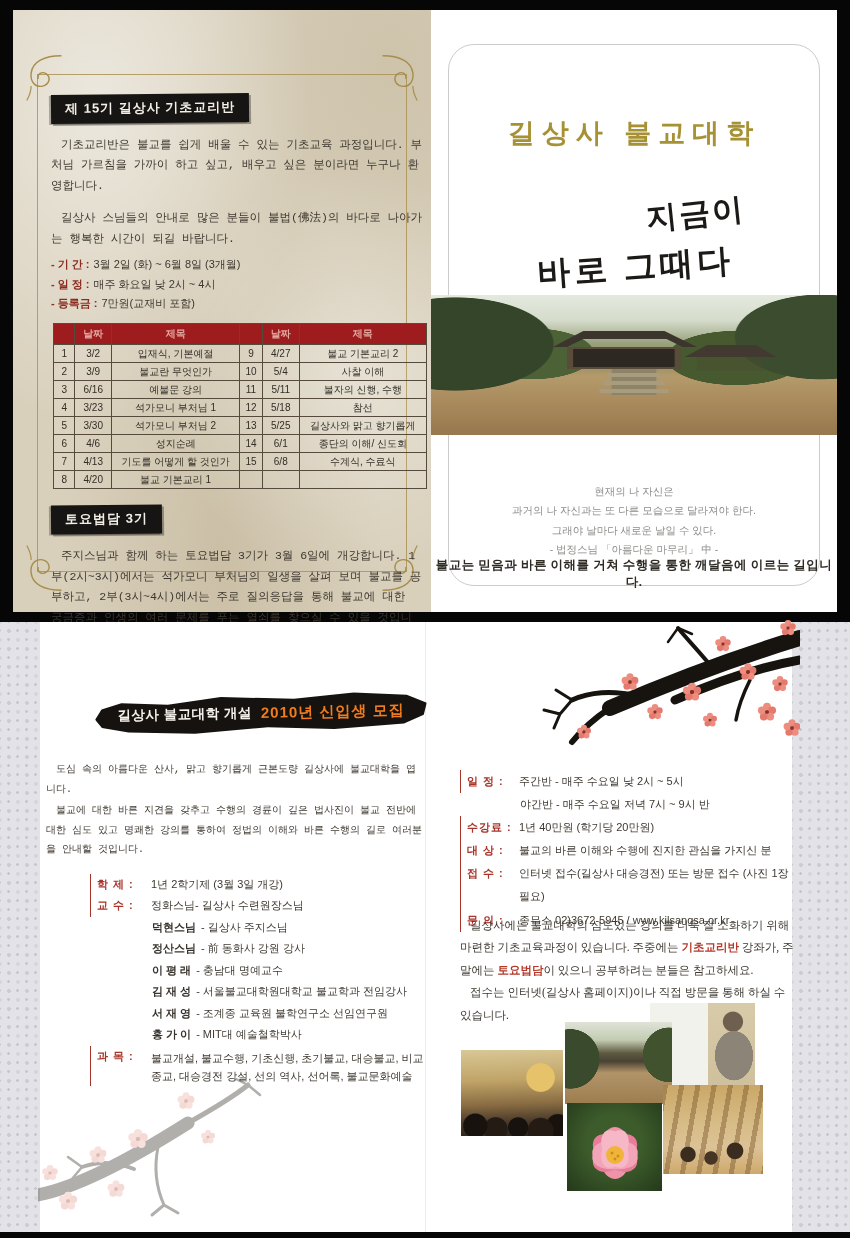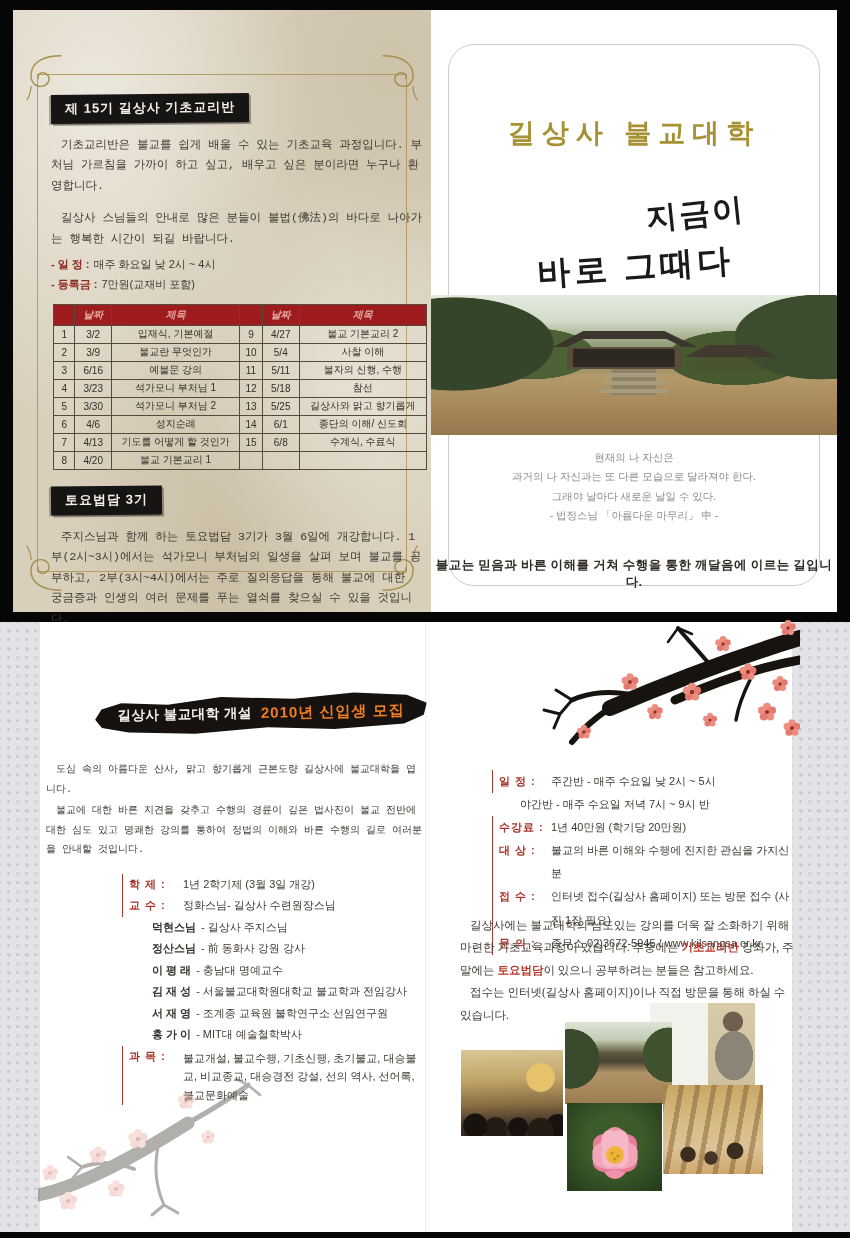--- a/index.html
+++ b/index.html
@@ -35,21 +35,21 @@
   .para.first{margin-top:12px;}
   .details{margin-top:6px;}
   .detail-line{font-size:11px;line-height:1.75;color:#3d372f;}
   .detail-line .dlabel{color:#8c2b20;font-weight:bold;margin-right:4px;}
   .note-line{font-size:10.5px;line-height:1.6;color:#3d372f;width:372px;padding-left:8px;
     text-indent:-8px;margin-top:2px;}
 
   table.sched{border-collapse:collapse;margin:10px 0 0 2px;width:374px;
     font-size:10px;color:#332d26;}
   table.sched th{background:#9e1b1e;color:#e2a79e;font-weight:bold;font-size:10px;
-    padding:3px 0;border:1px solid #564a3c;font-style:italic;}
+    padding:3px 0;border:1px solid #564a3c;}
   table.sched td{border:1px solid #564a3c;text-align:center;padding:1.5px 2px;
     background:rgba(255,255,255,.06);white-space:nowrap;}
   table.sched td.num{width:20px;}
   table.sched td.date{width:36px;}
   table.sched td.title{width:128px;}
 
   .badge2-wrap{margin-top:16px;}
   .contact-line{margin-top:14px;text-align:center;font-size:11.5px;font-weight:bold;color:#33302b;width:372px;}
   .contact-line .clabel{color:#a32420;margin-right:6px;letter-spacing:2px;}
 
@@ -64,21 +64,21 @@
   .callig .l1{position:absolute;left:53%;top:18px;font-size:31px;transform:rotate(-6deg);letter-spacing:2px;}
   .callig .l2{position:absolute;left:26%;top:70px;font-size:33px;transform:rotate(-4deg);letter-spacing:4px;}
   .photo-main{position:absolute;top:285px;left:0;right:0;height:140px;z-index:3;
     background-image:
       radial-gradient(ellipse 40% 55% at 6% 35%,#35452a 0 60%,transparent 61%),
       radial-gradient(ellipse 35% 50% at 96% 30%,#3b4d2e 0 60%,transparent 61%),
       radial-gradient(ellipse 25% 30% at 25% 42%,#4c6136 0 60%,transparent 61%),
       radial-gradient(ellipse 28% 32% at 75% 45%,#46592f 0 60%,transparent 61%),
       linear-gradient(180deg,#e4e9df 0%,#d5dccb 18%,#9aa37f 34%,#8a8a60 46%,#b49a6b 58%,#a8895c 78%,#97784e 100%);}
   .photo-main svg{width:100%;height:100%;}
-  .quote{position:absolute;top:438px;width:100%;text-align:center;z-index:2;
+  .quote{position:absolute;top:472px;width:100%;text-align:center;z-index:2;
     color:#8d8c89;font-size:10.5px;line-height:1.85;}
   .tagline{position:absolute;top:547px;width:100%;text-align:center;z-index:2;
     font-family:"Liberation Serif",serif;font-weight:bold;color:#2e2a24;font-size:12.5px;letter-spacing:.5px;}
 
   
   #spread2{position:absolute;top:622px;left:0;width:850px;height:610px;background:#fff;}
   .pattern-strip{position:absolute;top:0;bottom:0;background-color:#e3e3e7;
     background-image:
       radial-gradient(#caccd6 1.6px,transparent 2.2px),
       radial-gradient(#d4d5dd 1.6px,transparent 2.2px),
@@ -94,21 +94,21 @@
     clip-path:polygon(0% 58%,2% 34%,8% 20%,22% 26%,38% 10%,60% 18%,78% 6%,94% 14%,100% 34%,99% 62%,93% 82%,72% 92%,52% 84%,30% 96%,10% 90%,2% 78%);}
   .banner .bw{color:#f5f2ec;font-size:13.5px;font-weight:bold;letter-spacing:.5px;}
   .banner .bo{color:#ef7c1e;font-size:15px;font-weight:bold;letter-spacing:1px;}
 
   .s2-paras{position:absolute;left:46px;top:138px;width:378px;}
   .s2-paras .para{width:378px;font-size:10px;line-height:1.95;}
 
   .info-block{position:absolute;left:90px;top:252px;width:335px;font-size:11px;color:#3d372f;}
   .irow{display:flex;line-height:1.95;}
   .ilabel{flex:0 0 54px;color:#a8342a;font-weight:bold;border-left:1.5px solid #a8342a;
-    padding-left:6px;letter-spacing:1px;white-space:nowrap;margin-left:32px;}
+    padding-left:6px;letter-spacing:1px;white-space:nowrap;}
   .ival{flex:1;}
   .fac-entry{margin-left:62px;line-height:1.95;}
   .fac-entry .fname{font-weight:bold;color:#37322b;}
   .fac-entry .fdesc{margin-left:5px;color:#413b33;}
   .subjects .ival{line-height:1.7;padding-top:3px;}
 
   .reg-block{position:absolute;left:460px;top:148px;width:336px;font-size:11px;color:#3d372f;}
   .reg-block .irow{line-height:2.1;}
   .reg-block .ilabel{flex-basis:52px;}
   .reg-cont{margin-left:60px;line-height:2.1;}
@@ -203,20 +203,23 @@
       <div class="badge">제 15기 길상사 기초교리반</div>
 
       <div>
 
       <p class="para first">기초교리반은 불교를 쉽게 배울 수 있는 기초교육 과정입니다. 부처님 가르침을 가까이 하고 싶고, 배우고 싶은 분이라면 누구나 환영합니다.</p>
           <p class="para first">길상사 스님들의 안내로 많은 분들이 불법(佛法)의 바다로 나아가는 행복한 시간이 되길 바랍니다.</p>
         </div>
 
       <div class="details">
 
+          <div class="detail-line">
+            <span class="dlabel">- 기  간 :</span><span>3월 2일 (화) ~ 6월 8일 (3개월)</span>
+          </div>
 
           <div class="detail-line">
             <span class="dlabel">- 일  정 :</span><span>매주 화요일 낮 2시 ~ 4시</span>
           </div>
 
           <div class="detail-line">
             <span class="dlabel">- 등록금 :</span><span>7만원(교재비 포함)</span>
           </div>
         </div>
 
@@ -480,21 +483,21 @@
           <span class="ival">1년 40만원 (학기당 20만원)</span>
         </div>
 
         <div class="irow">
           <span class="ilabel">대  상 :</span>
           <span class="ival">불교의 바른 이해와 수행에 진지한 관심을 가지신 분</span>
         </div>
 
         <div class="irow">
           <span class="ilabel">접  수 :</span>
-          <span class="ival">인터넷 접수(길상사 홈페이지) 또는 방문 접수 (사진 1장 필요)</span>
+          <span class="ival">인터넷 접수(길상사 대승경전) 또는 방문 접수 (사진 1장 필요)</span>
         </div>
 
         <div class="irow">
           <span class="ilabel">문  의 :</span>
           <span class="ival">종무소 02)3672-5945 / www.kilsangsa.or.kr</span>
         </div>
       </div>
   </div>
 
   <div class="s2-note">

